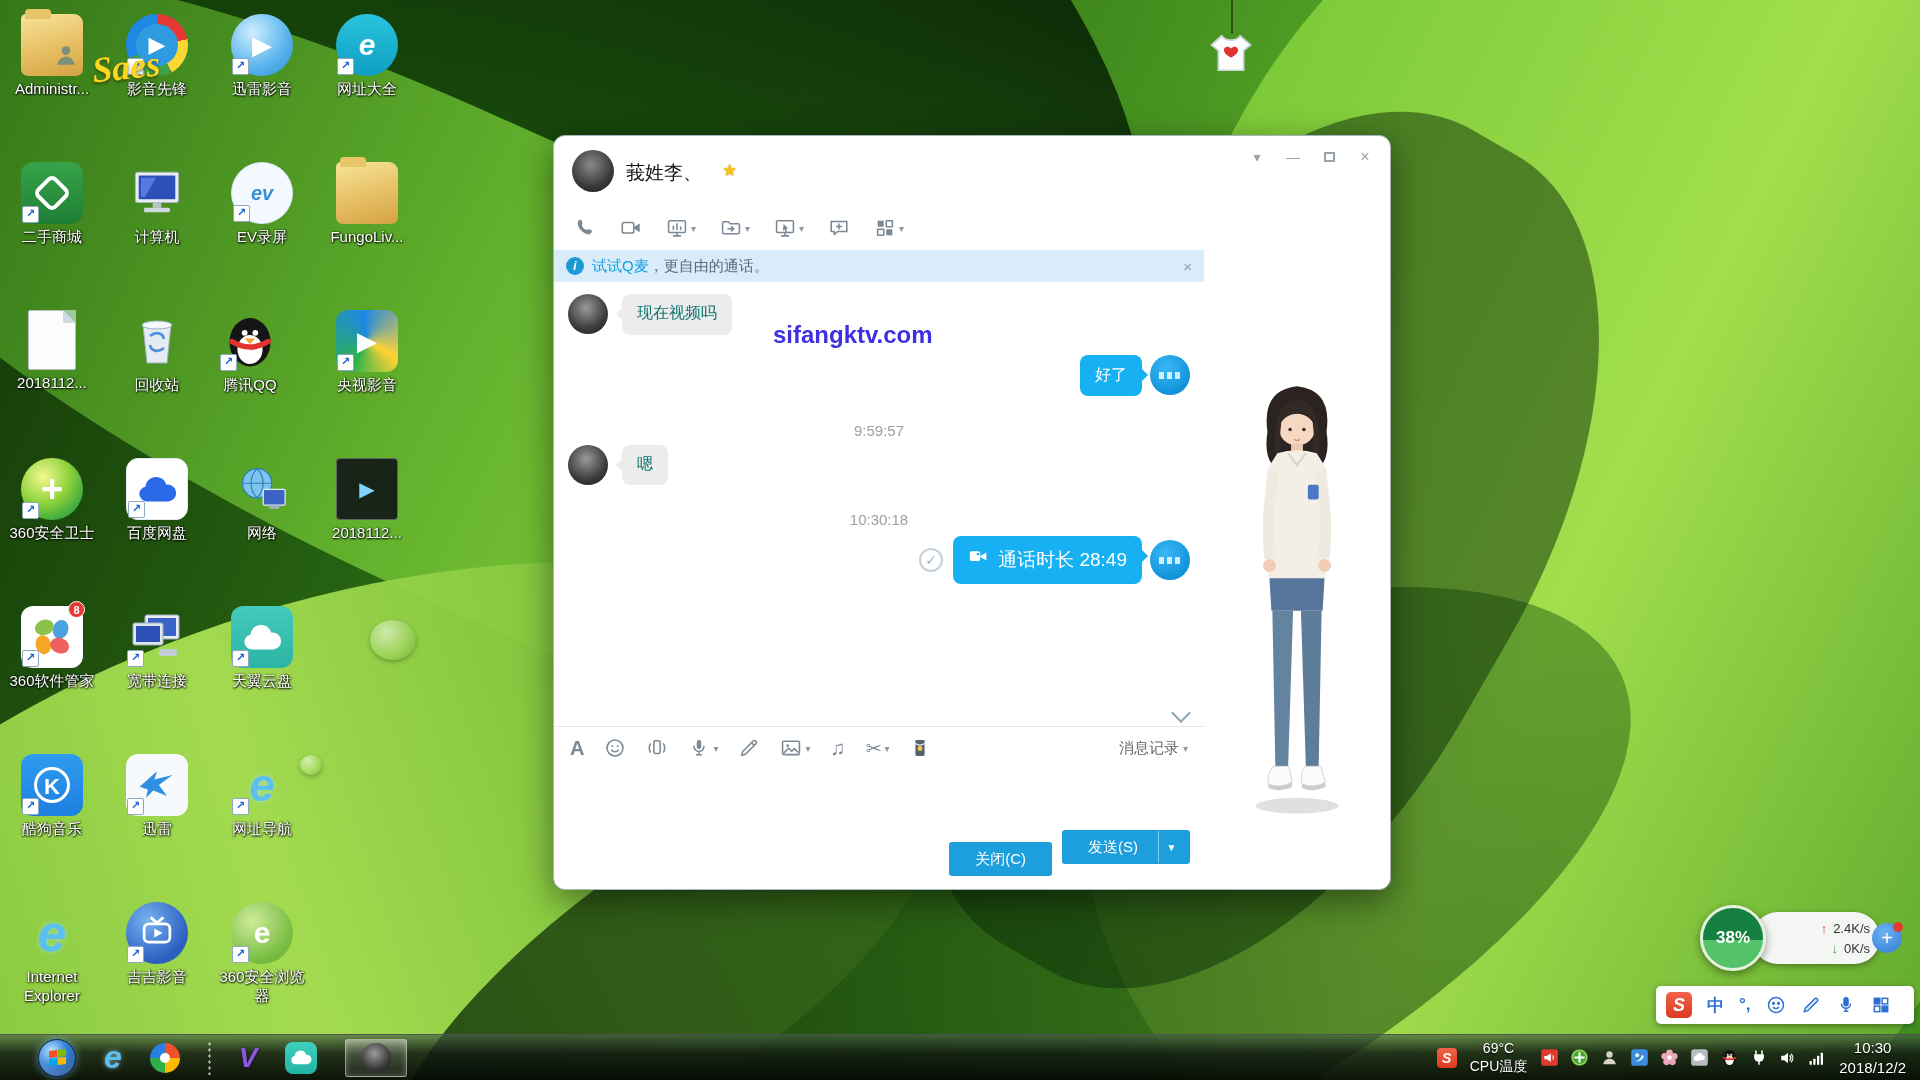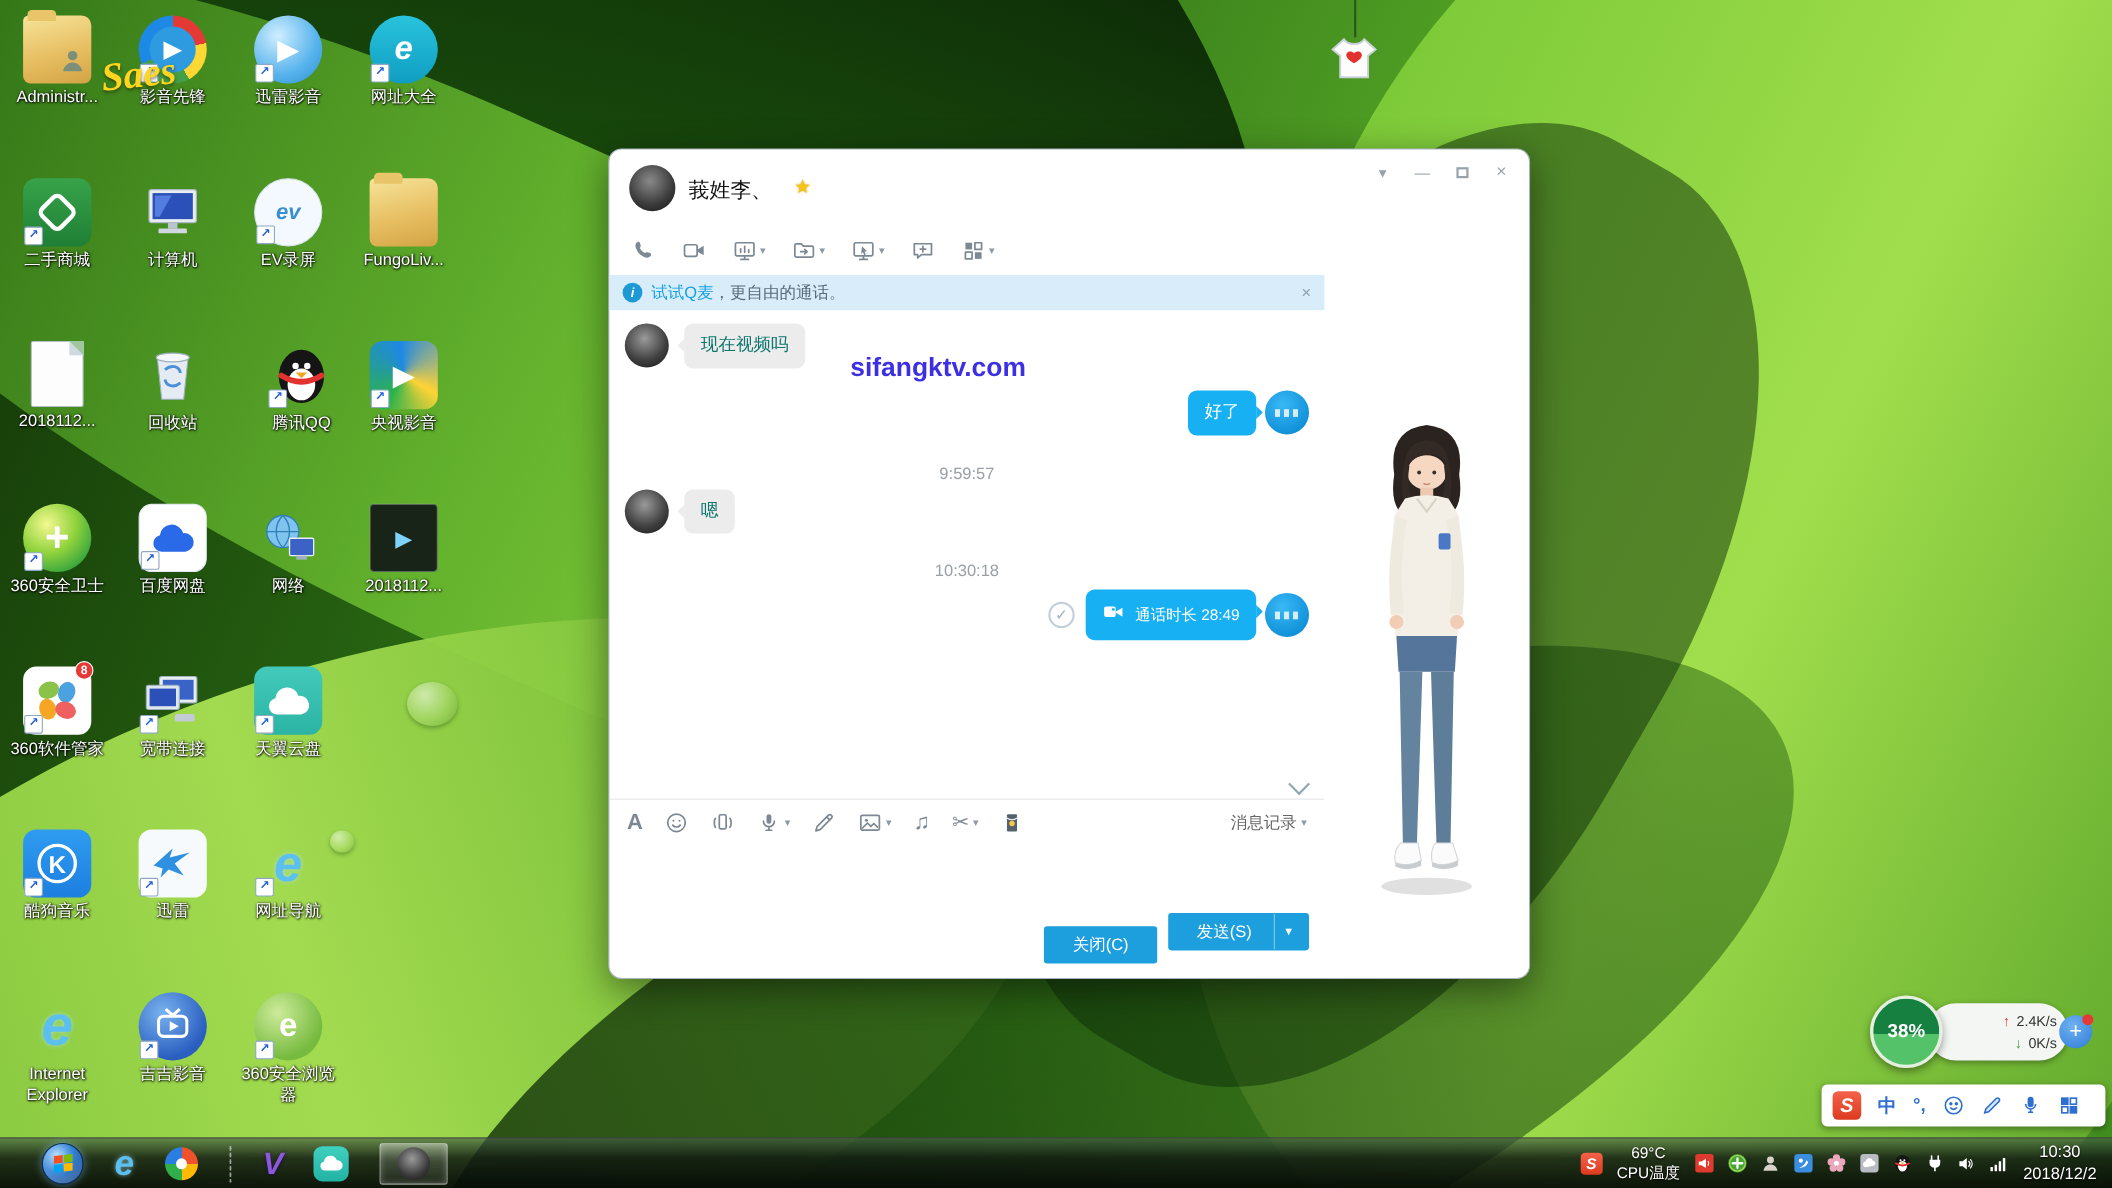--- a/index.html
+++ b/index.html
@@ -70,21 +70,21 @@
   .m-badge::after{content:"";position:absolute;left:9px;top:17px;width:22px;height:7px;background:repeating-linear-gradient(90deg,rgba(255,255,255,.8) 0 5px,transparent 5px 8px);}
   .bubble{position:relative;max-width:420px;padding:10px 15px;border-radius:8px;line-height:1.3;}
   .bubble.gray{background:#ececec;color:#0f766e;margin-left:14px;font-family:Liberation Mono, monospace;}
   .bubble.gray::before{content:"";position:absolute;left:-6px;top:14px;border:6px solid transparent;border-right-color:#ececec;border-left-width:0;}
   .bubble.blue{background:#17b0f3;color:#fff;}
   .bubble.blue::after{content:"";position:absolute;right:-6px;top:14px;border:6px solid transparent;border-left-color:#17b0f3;border-right-width:0;}
   .ts{text-align:center;color:#9aa0a6;font-size:15px;margin-top:26px;}
   .watermark{margin-top:-14px;margin-left:205px;color:#3d2fe3;font-weight:bold;font-size:24px;width:fit-content;}
   .callrow{display:flex;align-items:center;justify-content:flex-end;margin-top:8px;}
   .callcheck{width:24px;height:24px;border-radius:50%;border:2px solid #c3d0da;color:#9fb6c6;font-size:14px;line-height:21px;text-align:center;margin-right:10px;}
-  .callbubble{display:flex;align-items:center;gap:9px;font-size:14px;}
+  .callbubble{display:flex;align-items:center;gap:9px;font-size:19px;}
   .scroll-chev{position:absolute;right:16px;bottom:6px;width:14px;height:14px;border-right:2px solid #8fa6b3;border-bottom:2px solid #8fa6b3;transform:rotate(45deg);cursor:pointer;}
 
   .input-area{border-top:1px solid #e4e6e8;height:162px;position:relative;}
   .input-toolbar{height:42px;display:flex;align-items:center;gap:20px;padding:0 16px;}
   .iti{display:flex;align-items:center;gap:3px;cursor:pointer;color:#7c8893;}
   .gchar{color:#7c8893;}
   .history{margin-left:auto;color:#666;font-size:15px;display:flex;align-items:center;gap:4px;cursor:pointer;}
   .input-box{height:56px;margin:0 14px;cursor:text;}
   .btn-row{position:absolute;right:14px;bottom:12px;display:flex;gap:10px;}
   .btn{height:34px;background:#1e9fdd;color:#fff;font-size:15px;border:none;border-radius:3px;cursor:pointer;display:flex;align-items:center;}
@@ -209,21 +209,21 @@
       <div class="dicon" style="left: 107px; top: 310px;">
         <div class="tile" style="">
           <svg viewBox="0 0 48 52" width="48">
             <path d="M10 10l4 38h20l4-38z" fill="#e4ebf2" stroke="#9fb0bf"></path>
             <ellipse cx="24" cy="10" rx="15" ry="4" fill="#f4f8fb" stroke="#9fb0bf"></ellipse>
             <path d="M17 21c6-5 13-3 14 3M31 33c-6 5-13 3-14-3" stroke="#4a90d9" stroke-width="2.6" fill="none"></path>
           </svg>
         </div>
         <div class="dlabel">回收站</div>
       </div>
-      <div class="dicon" style="left: 224px; top: 310px;">
+      <div class="dicon" style="left: 200px; top: 310px;">
         <div class="tile sc" style="">
           <svg viewBox="0 0 24 24" width="58" height="58" fill="none" stroke="#7c8893" stroke-width="1.7" stroke-linecap="round" stroke-linejoin="round">
             <ellipse cx="12" cy="12.5" rx="8.5" ry="10" fill="#151515" stroke="none"></ellipse>
             <ellipse cx="12" cy="15.5" rx="5.2" ry="6" fill="#fff" stroke="none"></ellipse>
             <circle cx="9.8" cy="8.6" r="1.2" fill="#fff" stroke="none"></circle>
             <circle cx="14.2" cy="8.6" r="1.2" fill="#fff" stroke="none"></circle>
             <path fill="#f2a51f" stroke="none" d="M9.8 11h4.4L12 13.2z"></path>
             <path d="M4.5 12.2q7.5 4.6 15 0" stroke="#e23230" stroke-width="2.2" fill="none"></path>
           </svg>
         </div>

